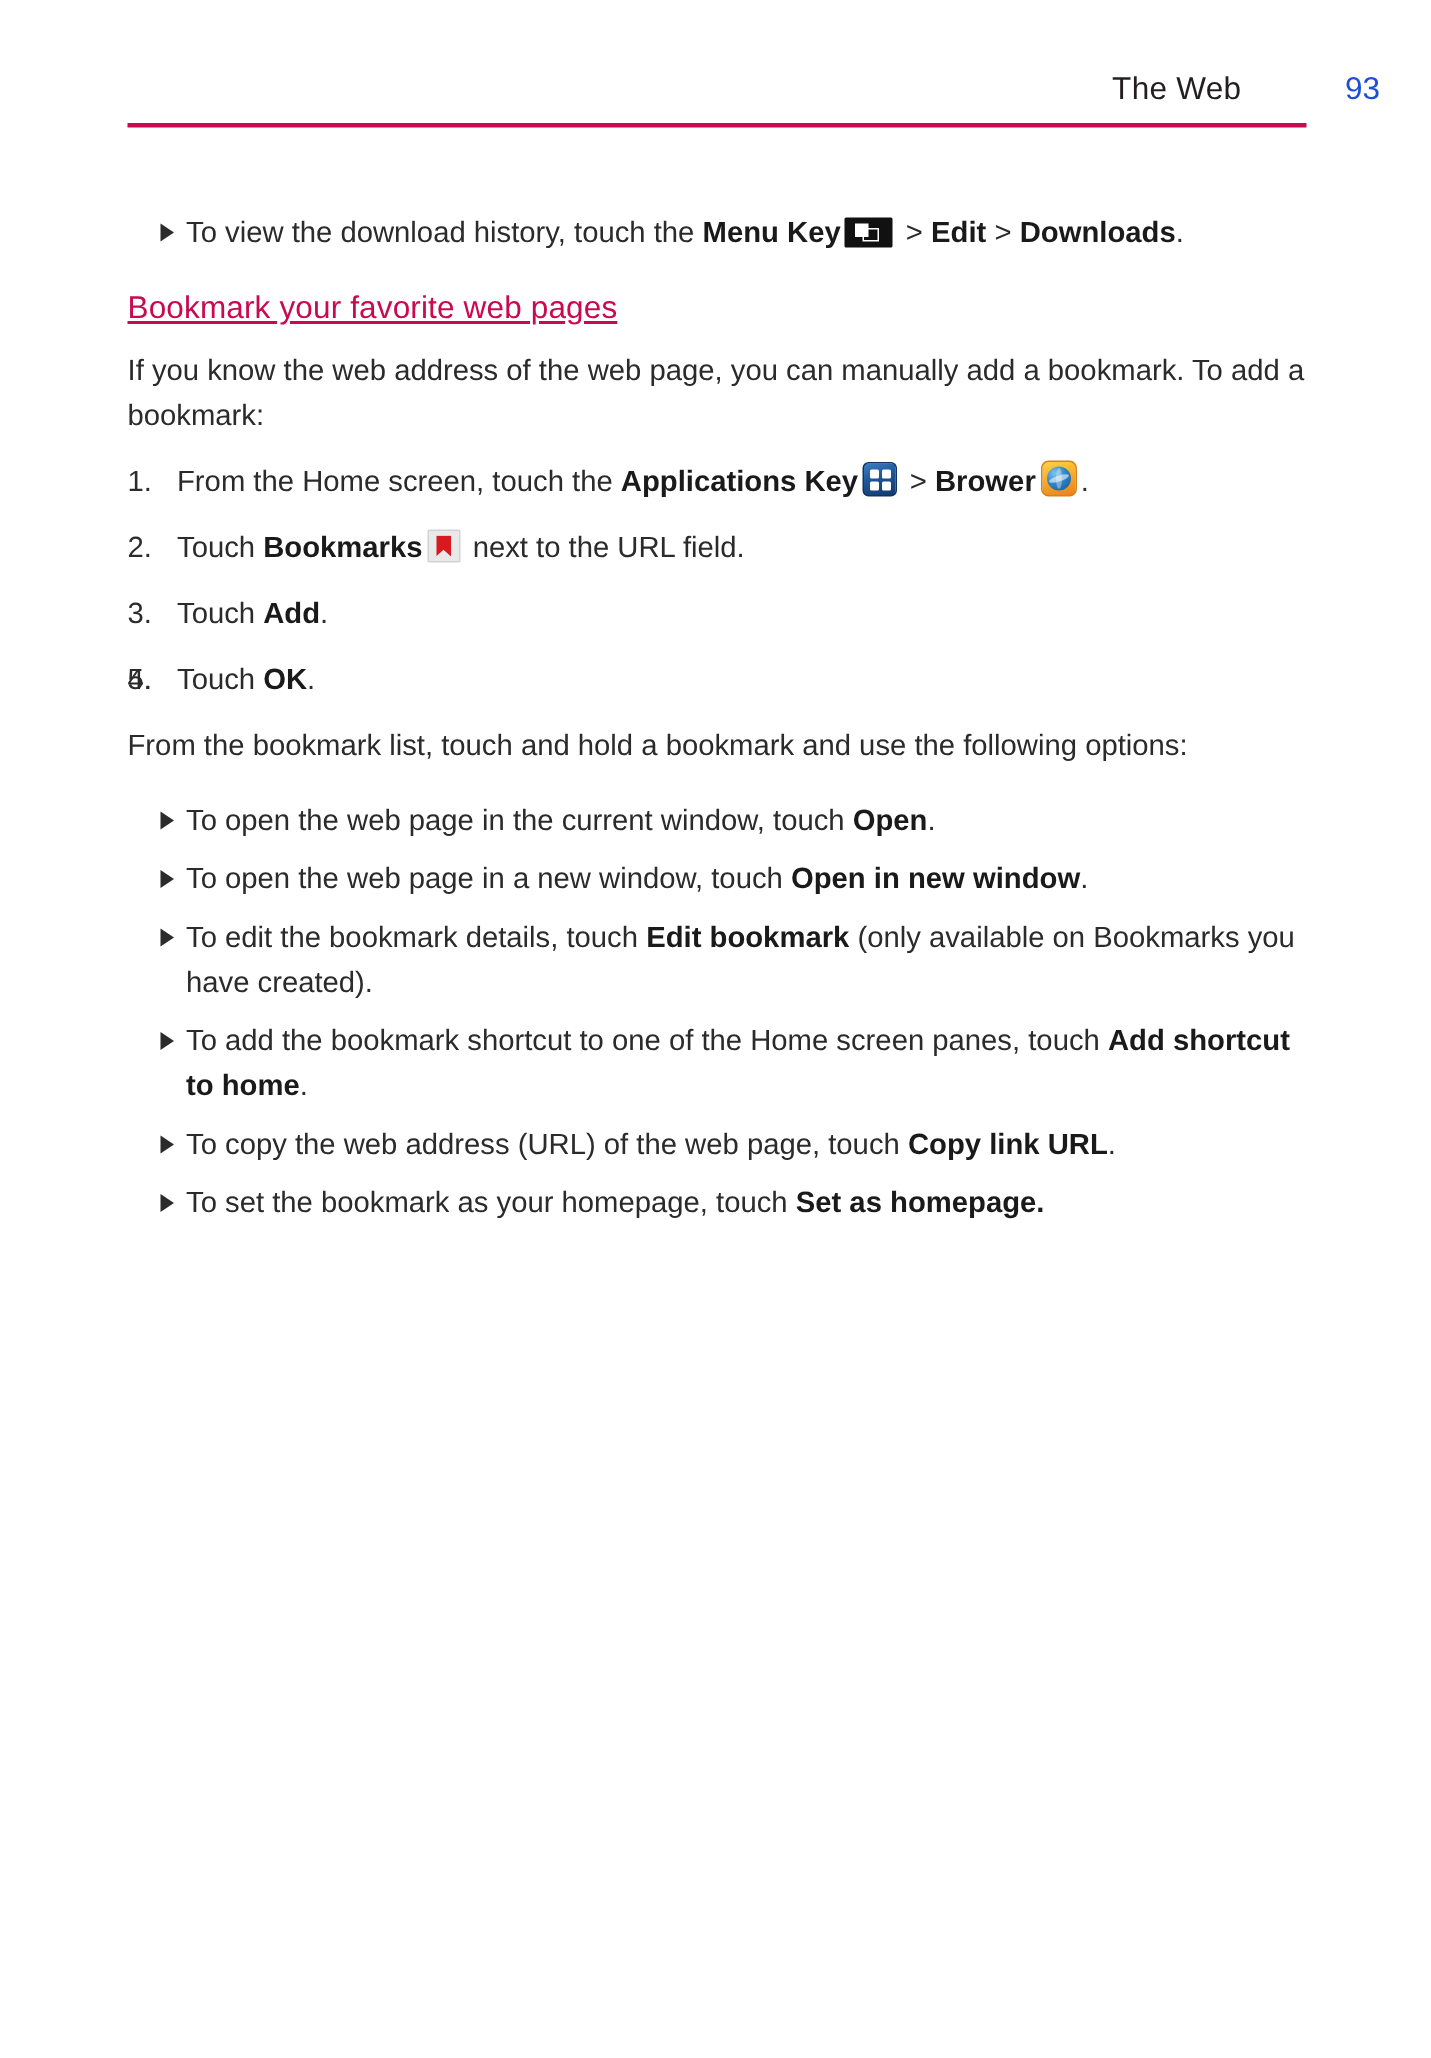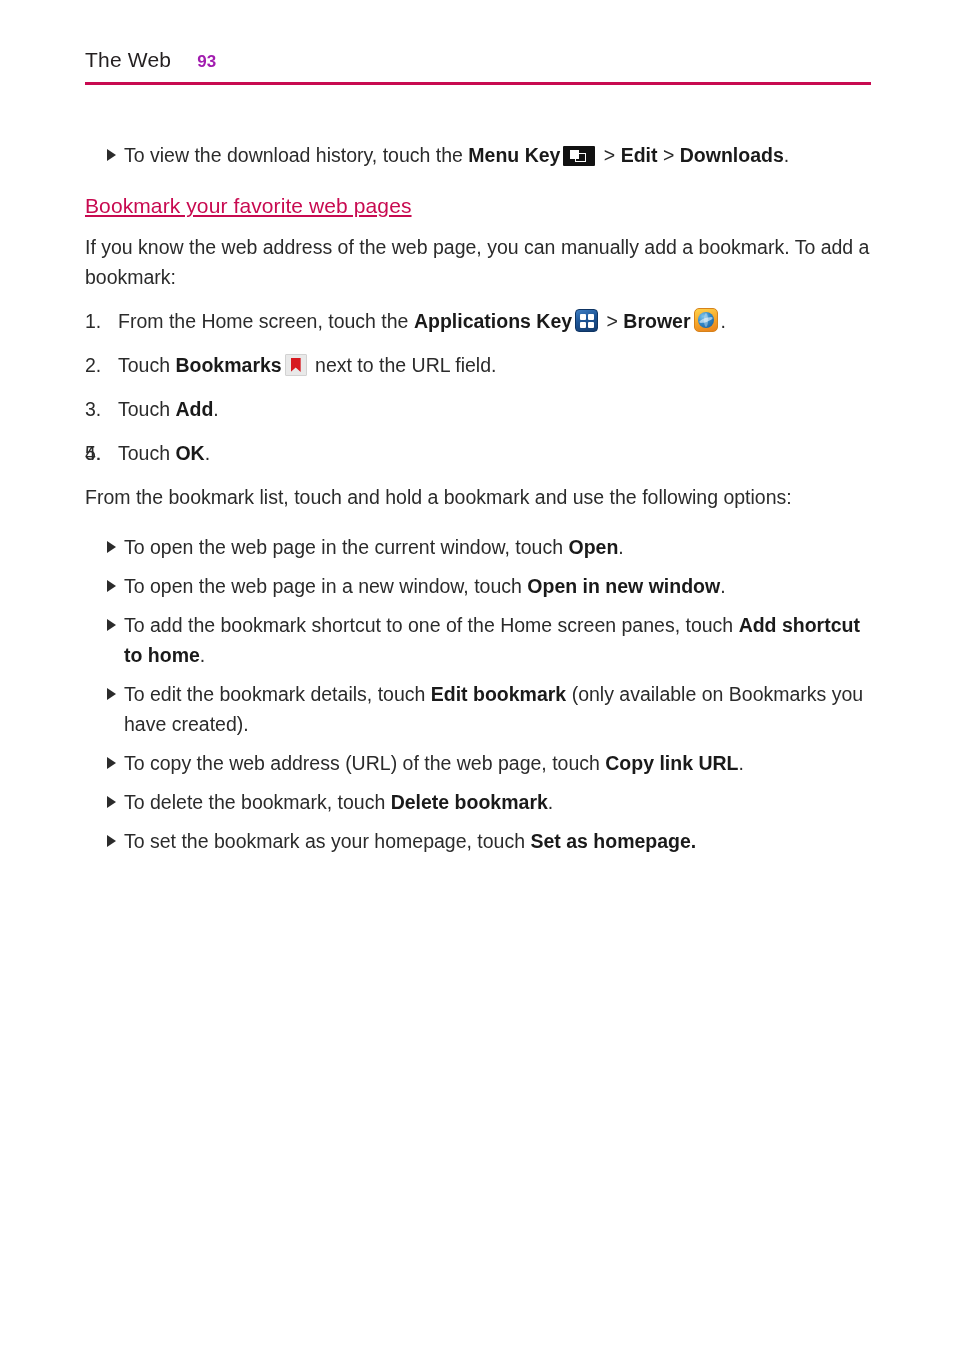--- a/index.html
+++ b/index.html
@@ -22,35 +22,37 @@
     position: absolute;
     top: 48px;
     left: 85px;
     right: 34px;
     height: 42px;
   }
 
   .header-inner {
     display: flex;
     align-items: baseline;
+    justify-content: flex-end;
     height: 34px;
+    gap: 43px;
   }
 
   .header-title {
     font-size: 21px;
     font-weight: 400;
     color: #231f20;
     letter-spacing: 0.2px;
     white-space: nowrap;
   }
 
   .header-page-num {
-    font-size: 17px;
-    font-weight: 700;
-    color: #a21caf;
+    font-size: 21px;
+    font-weight: 400;
+    color: #1d4ed8;
     margin-left: 26px;
     white-space: nowrap;
   }
 
   .header-rule {
     position: absolute;
     left: 0;
     top: 34px;
     width: 786px;
     height: 3px;
@@ -323,38 +325,34 @@
       <span>To open the web page in the current window, touch </span><strong class="b">Open</strong><span>.</span>
     </li>
 
     <li class="bullet-item" style="margin-bottom:9px;">
       <span class="tri"></span>
       <span>To open the web page in a new window, touch </span><strong class="b">Open in new window</strong><span>.</span>
     </li>
 
     <li class="bullet-item" style="margin-bottom:9px;">
       <span class="tri"></span>
+      <span>To edit the bookmark details, touch </span><strong class="b">Edit bookmark</strong><span> (only available on Bookmarks you have created).</span>
+    </li>
+
+    <li class="bullet-item" style="margin-bottom:9px;">
+      <span class="tri"></span>
       <span>To add the bookmark shortcut to one of the Home screen panes, touch </span><strong class="b">Add shortcut to home</strong><span>.</span>
     </li>
 
-    <li class="bullet-item" style="margin-bottom:9px;">
-      <span class="tri"></span>
-      <span>To edit the bookmark details, touch </span><strong class="b">Edit bookmark</strong><span> (only available on Bookmarks you have created).</span>
-    </li>
-
 
     <li class="bullet-item" style="margin-bottom:9px;">
       <span class="tri"></span>
       <span>To copy the web address (URL) of the web page, touch </span><strong class="b">Copy link URL</strong><span>.</span>
     </li>
 
-    <li class="bullet-item" style="margin-bottom:9px;">
-      <span class="tri"></span>
-      <span>To delete the bookmark, touch </span><strong class="b">Delete bookmark</strong><span>.</span>
-    </li>
 
     <li class="bullet-item">
       <span class="tri"></span>
       <span>To set the bookmark as your homepage, touch </span><strong class="b">Set as homepage.</strong><span></span>
     </li>
 
   </ul>
 
 </div>
 

